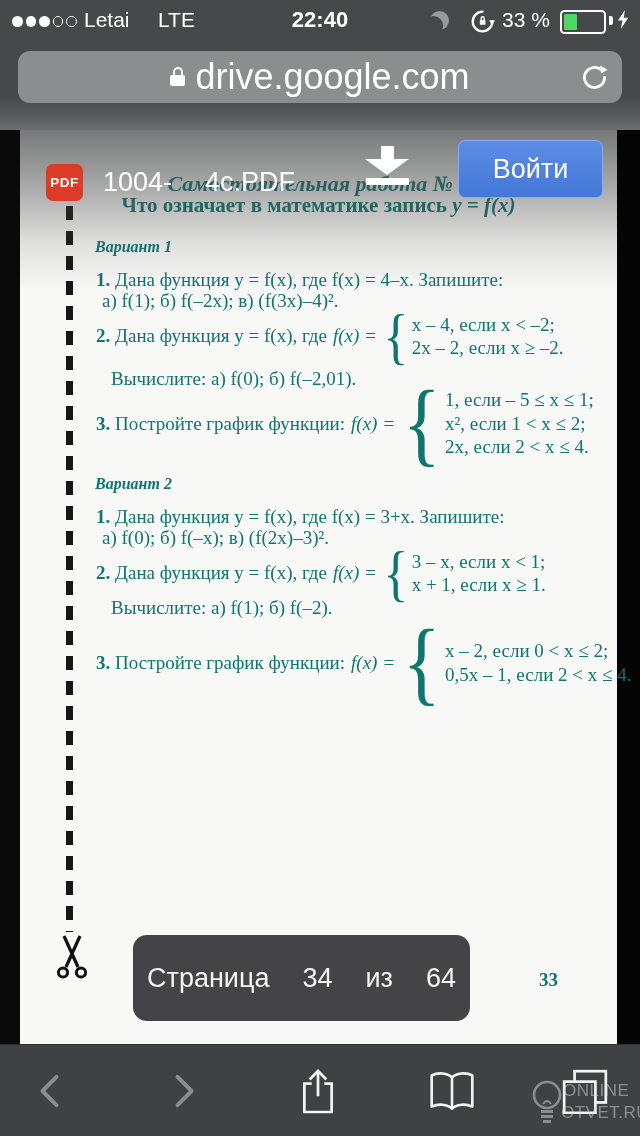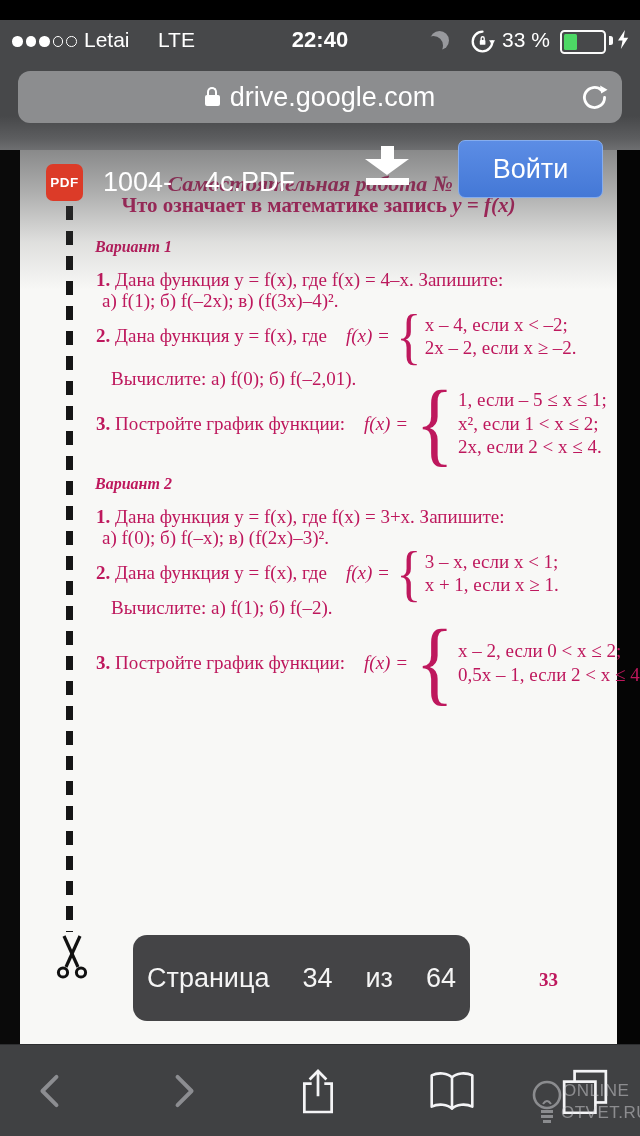--- a/index.html
+++ b/index.html
@@ -1,40 +1,40 @@
 <!DOCTYPE html>
 <html><head>
 <meta charset="utf-8">
 <style>
   html,body{margin:0;padding:0;background:#000;}
   .screen{position:relative;width:640px;height:1136px;background:#000;overflow:hidden;
           font-family:"Liberation Sans", sans-serif;-webkit-font-smoothing:antialiased;}
 
   
   .chrome-top{position:absolute;left:0;top:0;width:640px;height:130px;
-              background:linear-gradient(180deg,#47484a 0,#47484a 96px,#5c5d5f 118px,#6e6f71 130px);z-index:4;margin-top:20px;}
+              background:linear-gradient(180deg,#47484a 0,#47484a 96px,#5c5d5f 118px,#6e6f71 130px);z-index:4;}
   .statusbar{position:absolute;left:0;top:0;width:640px;height:42px;color:#fff;}
   .sig{position:absolute;left:12px;top:16px;display:flex;gap:3px;}
   .dot{width:10.5px;height:10.5px;border-radius:50%;box-sizing:border-box;}
   .dot.f{background:#fff;} .dot.o{border:1.4px solid #fff;}
   .carrier{position:absolute;left:84px;top:8px;font-size:21px;}
   .network{position:absolute;left:158px;top:8px;font-size:21px;}
   .clock{position:absolute;left:0;top:7px;width:640px;text-align:center;font-size:22px;font-weight:600;}
   .moon{position:absolute;left:430px;top:11px;width:19px;height:19px;border-radius:50%;
         box-shadow:inset -6px 5px 0 0 #98999d;}
   .rotlock{position:absolute;left:470px;top:9px;}
   .pct{position:absolute;left:502px;top:8px;font-size:21px;}
   .bat{position:absolute;left:560px;top:10px;width:42px;height:20px;border:2px solid #fafafa;border-radius:4.5px;}
   .bat-fill{position:absolute;left:2px;top:2px;bottom:2px;width:13px;background:#4dd865;border-radius:1.5px;}
   .bat-nub{position:absolute;left:609px;top:16px;width:3.5px;height:9px;background:#fafafa;border-radius:0 2.5px 2.5px 0;}
   .bolt{position:absolute;left:617px;top:10px;}
 
   .url-pill{position:absolute;left:18px;top:51px;width:604px;height:52px;background:#8c8d8f;border-radius:12px;
             display:flex;align-items:center;justify-content:center;color:#fff;}
-  .url-text{font-size:27px;margin-left:10px;}
+  .url-text{font-size:36px;margin-left:10px;}
   .lockb{position:relative;width:15px;height:11px;background:#fff;border-radius:2px;margin-top:7px;}
   .lockb::before{content:"";position:absolute;top:-8px;left:2.2px;width:6.6px;height:9px;
                  border:2.2px solid #fff;border-bottom:none;border-radius:5px 5px 0 0;}
   .refresh{position:absolute;right:14px;top:13px;}
 
   
   .page{position:absolute;left:20px;top:130px;width:597px;height:914px;background:#f8f8f6;z-index:1;}
   .bar-left{position:absolute;left:0;top:128px;width:20px;height:916px;background:#0a0a0a;}
   .bar-right{position:absolute;left:617px;top:128px;width:23px;height:916px;background:#050505;}
   .page-shade{position:absolute;left:0;top:0;width:100%;height:160px;z-index:2;pointer-events:none;
@@ -47,30 +47,30 @@
   .file-suffix{position:absolute;left:205px;top:167px;z-index:5;color:#fff;font-size:27px;}
   .dl{position:absolute;z-index:5;}
   .dl-stem{left:381px;top:146px;width:13px;height:14px;background:#fff;}
   .dl-tri{left:365px;top:159px;width:0;height:0;border-left:22px solid transparent;border-right:22px solid transparent;border-top:16px solid #fff;}
   .dl-bar{left:366px;top:178px;width:43px;height:7px;background:#fff;}
   .signin{position:absolute;left:458px;top:140px;width:145px;height:58px;z-index:5;border-radius:7px;
           background:linear-gradient(180deg,#5c8de5,#4478d6);border:1.5px solid #86adee;box-sizing:border-box;
           display:flex;align-items:center;justify-content:center;color:#fff;font-size:27px;}
 
   
-  .doc{position:absolute;left:0;top:0;width:100%;height:100%;color:#be185d;
+  .doc{position:absolute;left:0;top:0;width:100%;height:100%;color:#0f766e;
        font-family:"Liberation Serif", serif;z-index:1;}
   .h1{position:absolute;left:0;top:41px;width:100%;text-align:center;font-size:22px;font-weight:700;font-style:italic;}
   .h2{position:absolute;left:0;top:63px;width:100%;text-align:center;font-size:21px;font-weight:700;}
   .h2 .m{font-style:italic;}
   .vhead{position:absolute;font-size:16px;font-weight:700;font-style:italic;}
   .ln{position:absolute;font-size:19px;line-height:22px;white-space:nowrap;}
   .n{font-weight:700;}
   .pw{position:absolute;display:flex;align-items:center;white-space:nowrap;font-size:19px;}
-  .pw .lhs{font-style:italic;margin-left:19px;}
+  .pw .lhs{font-style:italic;margin-left:6px;}
   .brace{font-family:"Liberation Serif",serif;line-height:.95;transform:scaleX(.85);margin:0 1px 0 4px;}
   .b2{font-size:62px;} .b3{font-size:94px;}
   .cases div{line-height:23.5px;}
   .dashline{position:absolute;left:46px;top:76px;width:7px;height:726px;
             background:repeating-linear-gradient(180deg,#161616 0 14px,transparent 14px 25px);}
   .scissors{position:absolute;left:34px;top:804px;}
   .pageno{position:absolute;left:519px;top:833px;font-size:19px;font-weight:700;margin-top:6px;}
 
   
   .chip{position:absolute;left:133px;top:935px;width:337px;height:86px;background:rgba(56,56,58,.94);

